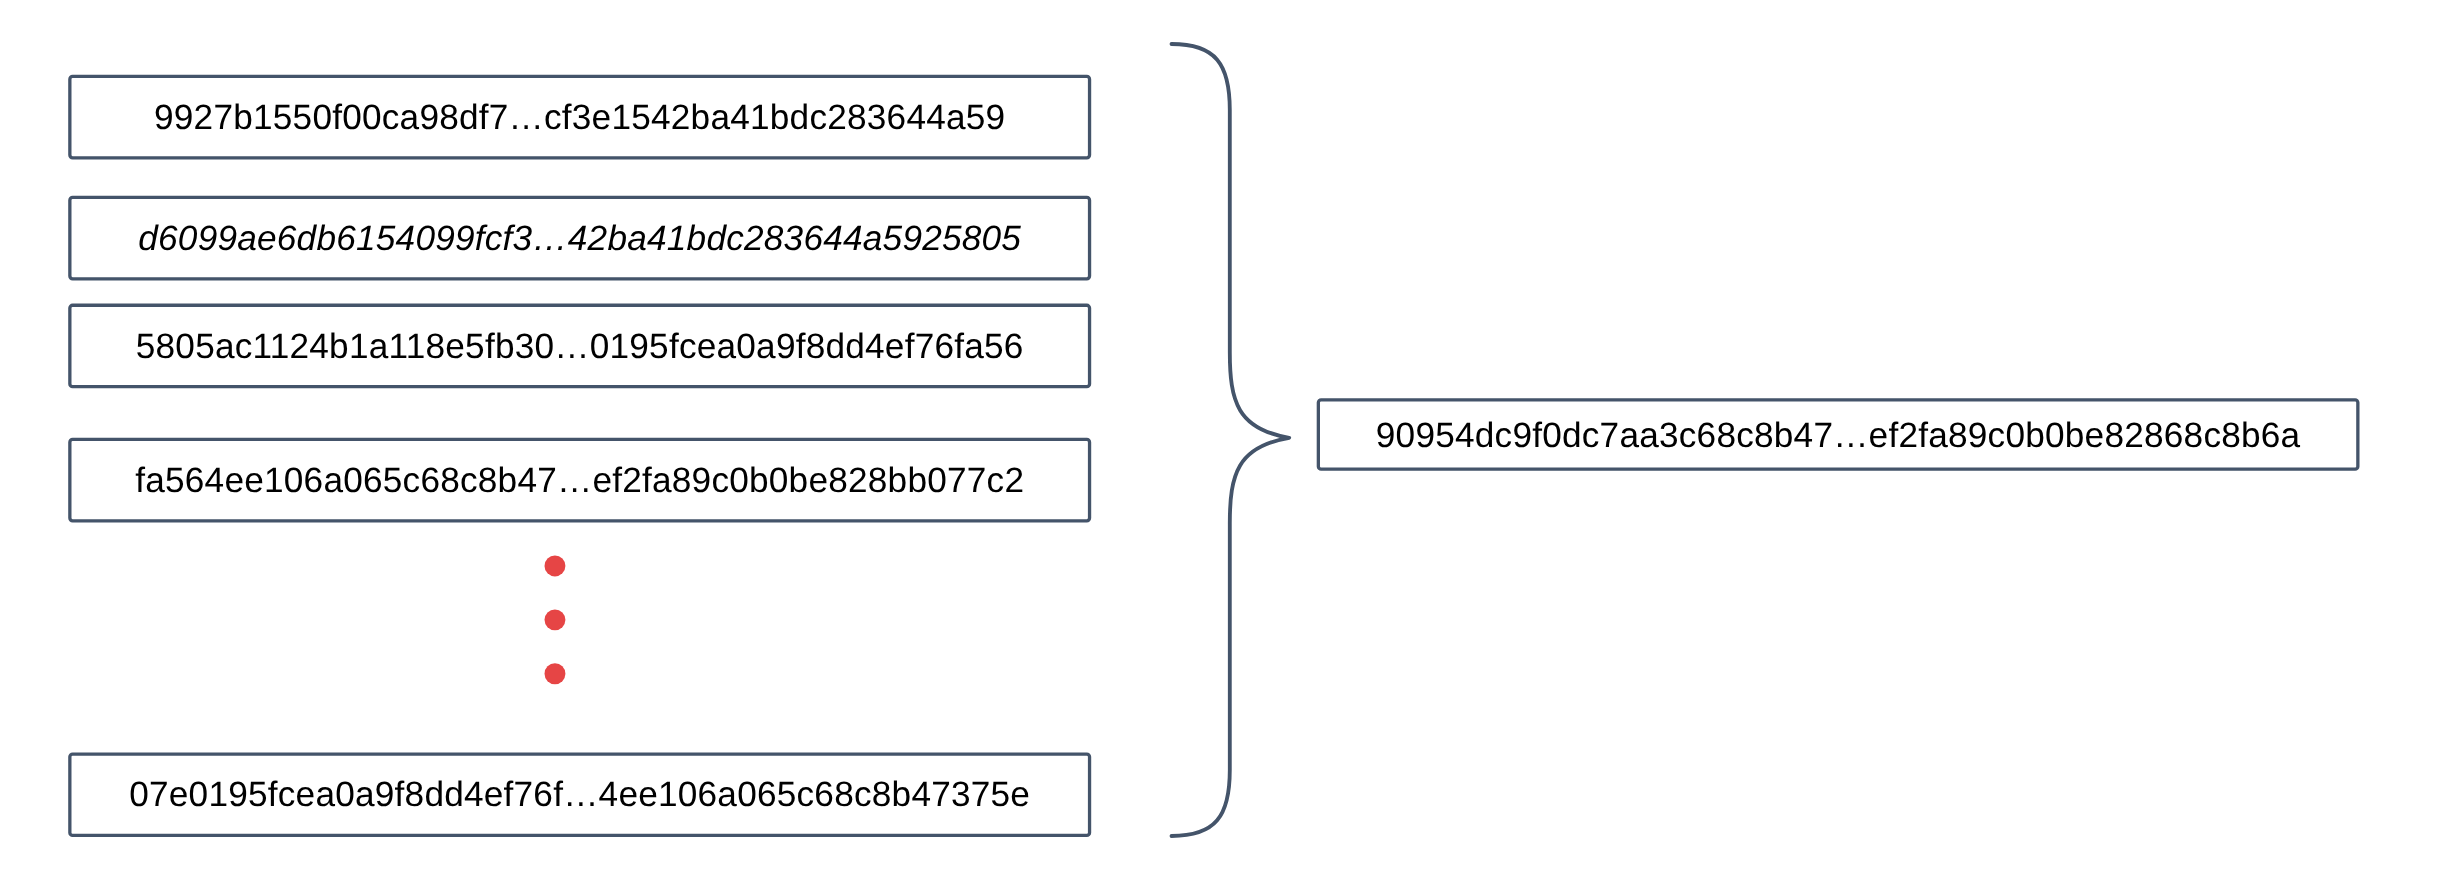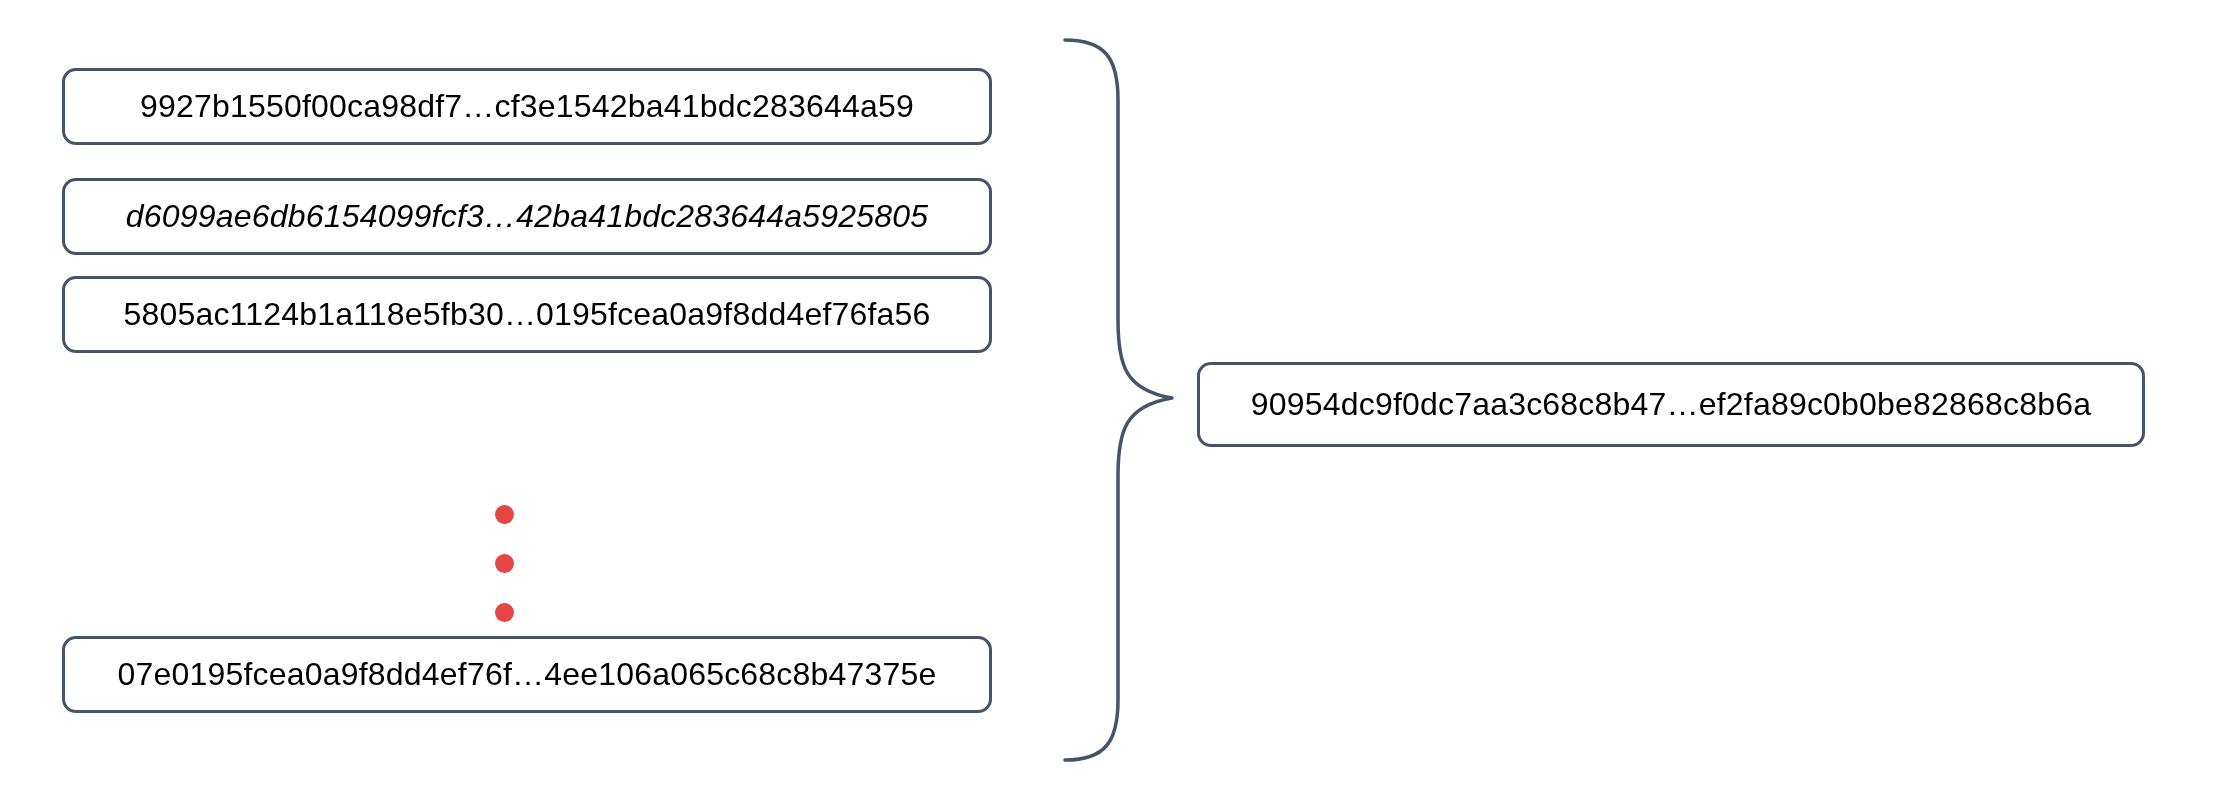--- a/index.html
+++ b/index.html
@@ -13,44 +13,44 @@
     height: 792px;
     background: #ffffff;
     font-family: "Liberation Sans", sans-serif;
     overflow: hidden;
   }
   .hash-box {
     position: absolute;
     box-sizing: border-box;
     background: #ffffff;
     border: 3px solid #44546a;
-    border-radius: 14px;
+    border-radius: 4px;
     display: flex;
     align-items: center;
     justify-content: center;
     color: #000000;
     font-size: 32px;
     letter-spacing: 0.2px;
     white-space: nowrap;
   }
   .input-box {
     left: 62px;
     width: 930px;
     height: 77px;
   }
   .input-box.b0 { top: 68px; }
   .input-box.b1 { top: 178px; font-style: italic; }
   .input-box.b2 { top: 276px; }
   .input-box.b3 { top: 398px; }
-  .input-box.b4 { top: 636px; }
+  .input-box.b4 { top: 684px; }
   .output-box {
     left: 1197px;
     top: 362px;
     width: 948px;
-    height: 85px;
+    height: 66px;
     align-items: center;
   }
   .dots {
     position: absolute;
     left: 494px;
     top: 505px;
     width: 20px;
     height: 117px;
     display: flex;
     flex-direction: column;
@@ -81,20 +81,23 @@
   </div>
 
   <div class="hash-box input-box b1">
     <span>d6099ae6db6154099fcf3…42ba41bdc283644a5925805</span>
   </div>
 
   <div class="hash-box input-box b2">
     <span>5805ac1124b1a118e5fb30…0195fcea0a9f8dd4ef76fa56</span>
   </div>
 
+  <div class="hash-box input-box b3">
+    <span>fa564ee106a065c68c8b47…ef2fa89c0b0be828bb077c2</span>
+  </div>
 
   <div class="dots">
     <div class="dot"></div>
     <div class="dot"></div>
     <div class="dot"></div>
   </div>
 
   <div class="hash-box input-box b4">
     <span>07e0195fcea0a9f8dd4ef76f…4ee106a065c68c8b47375e</span>
   </div>

